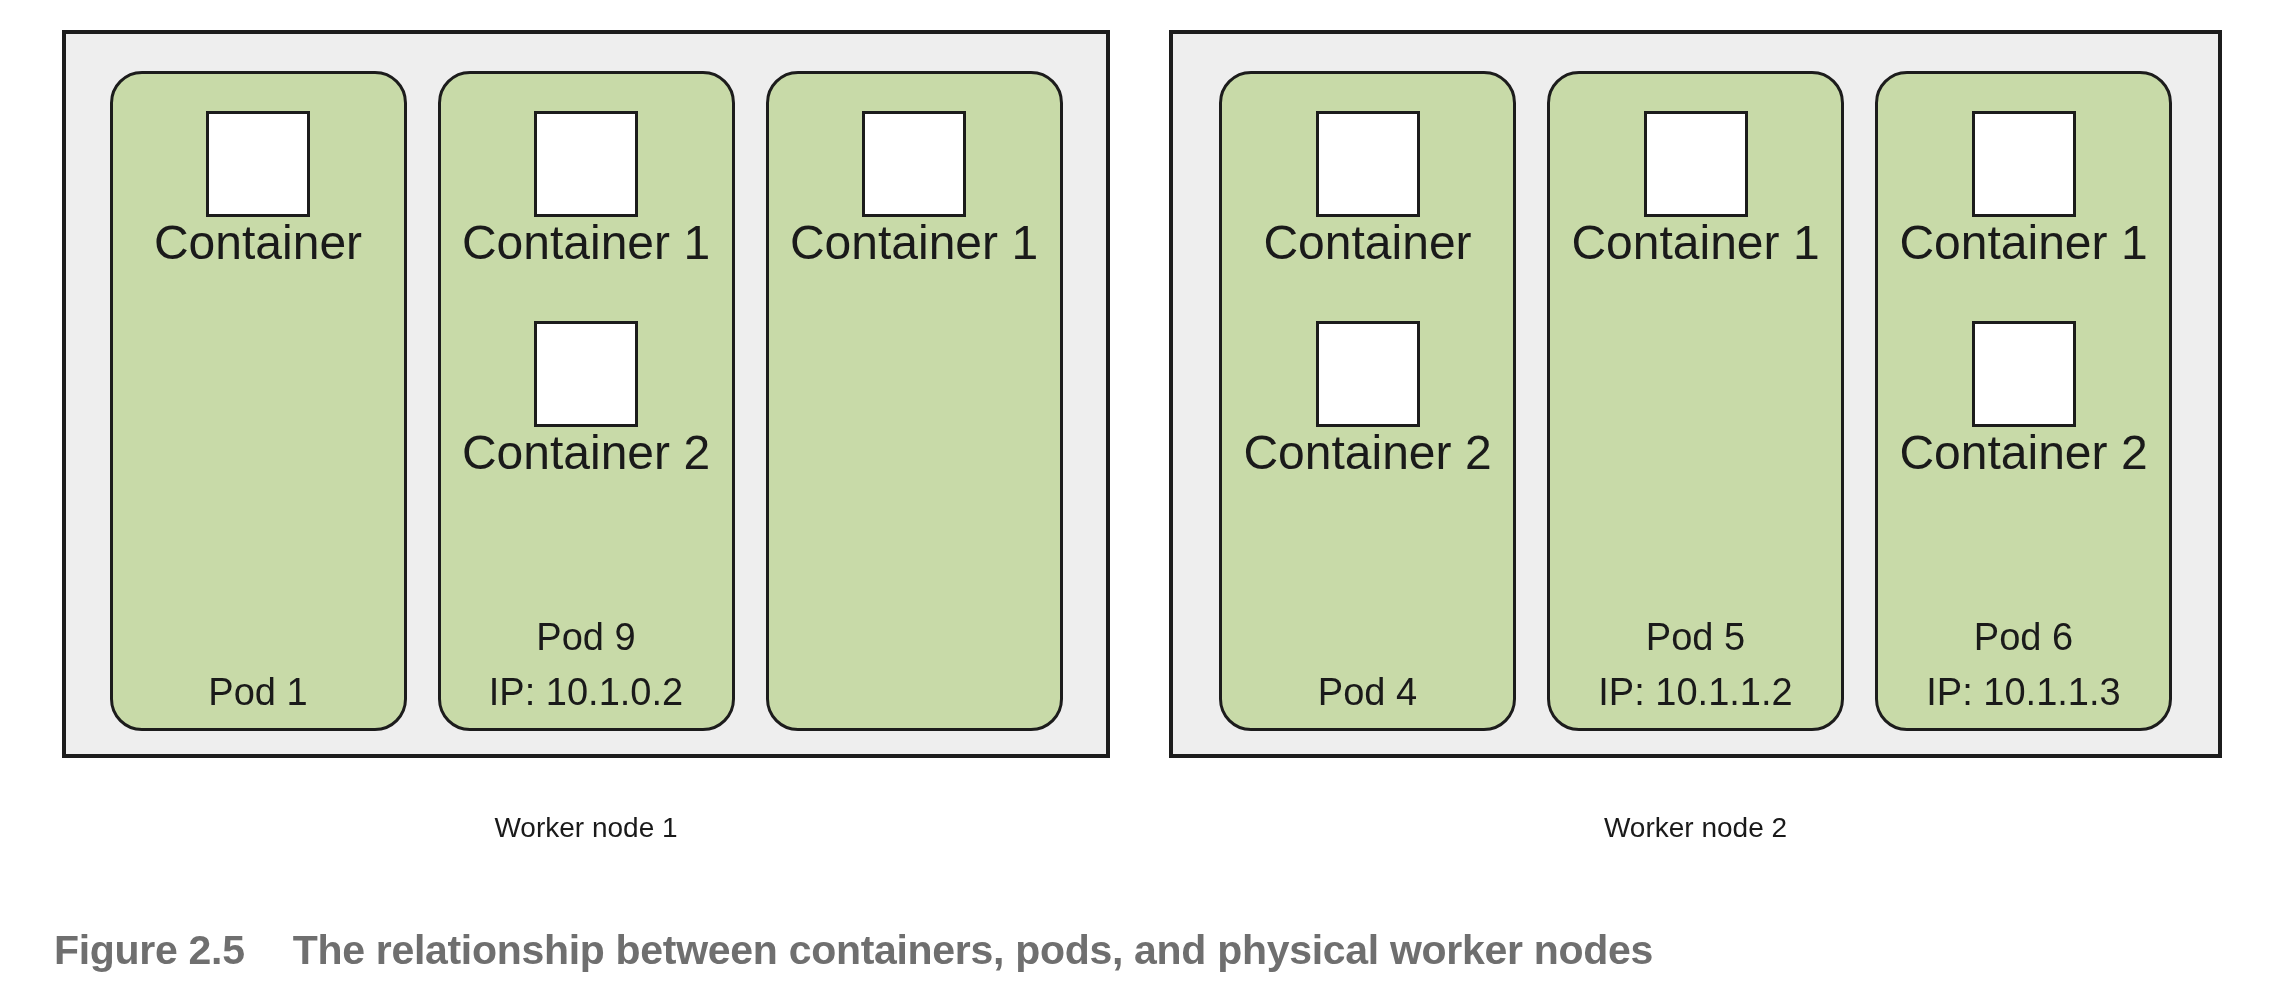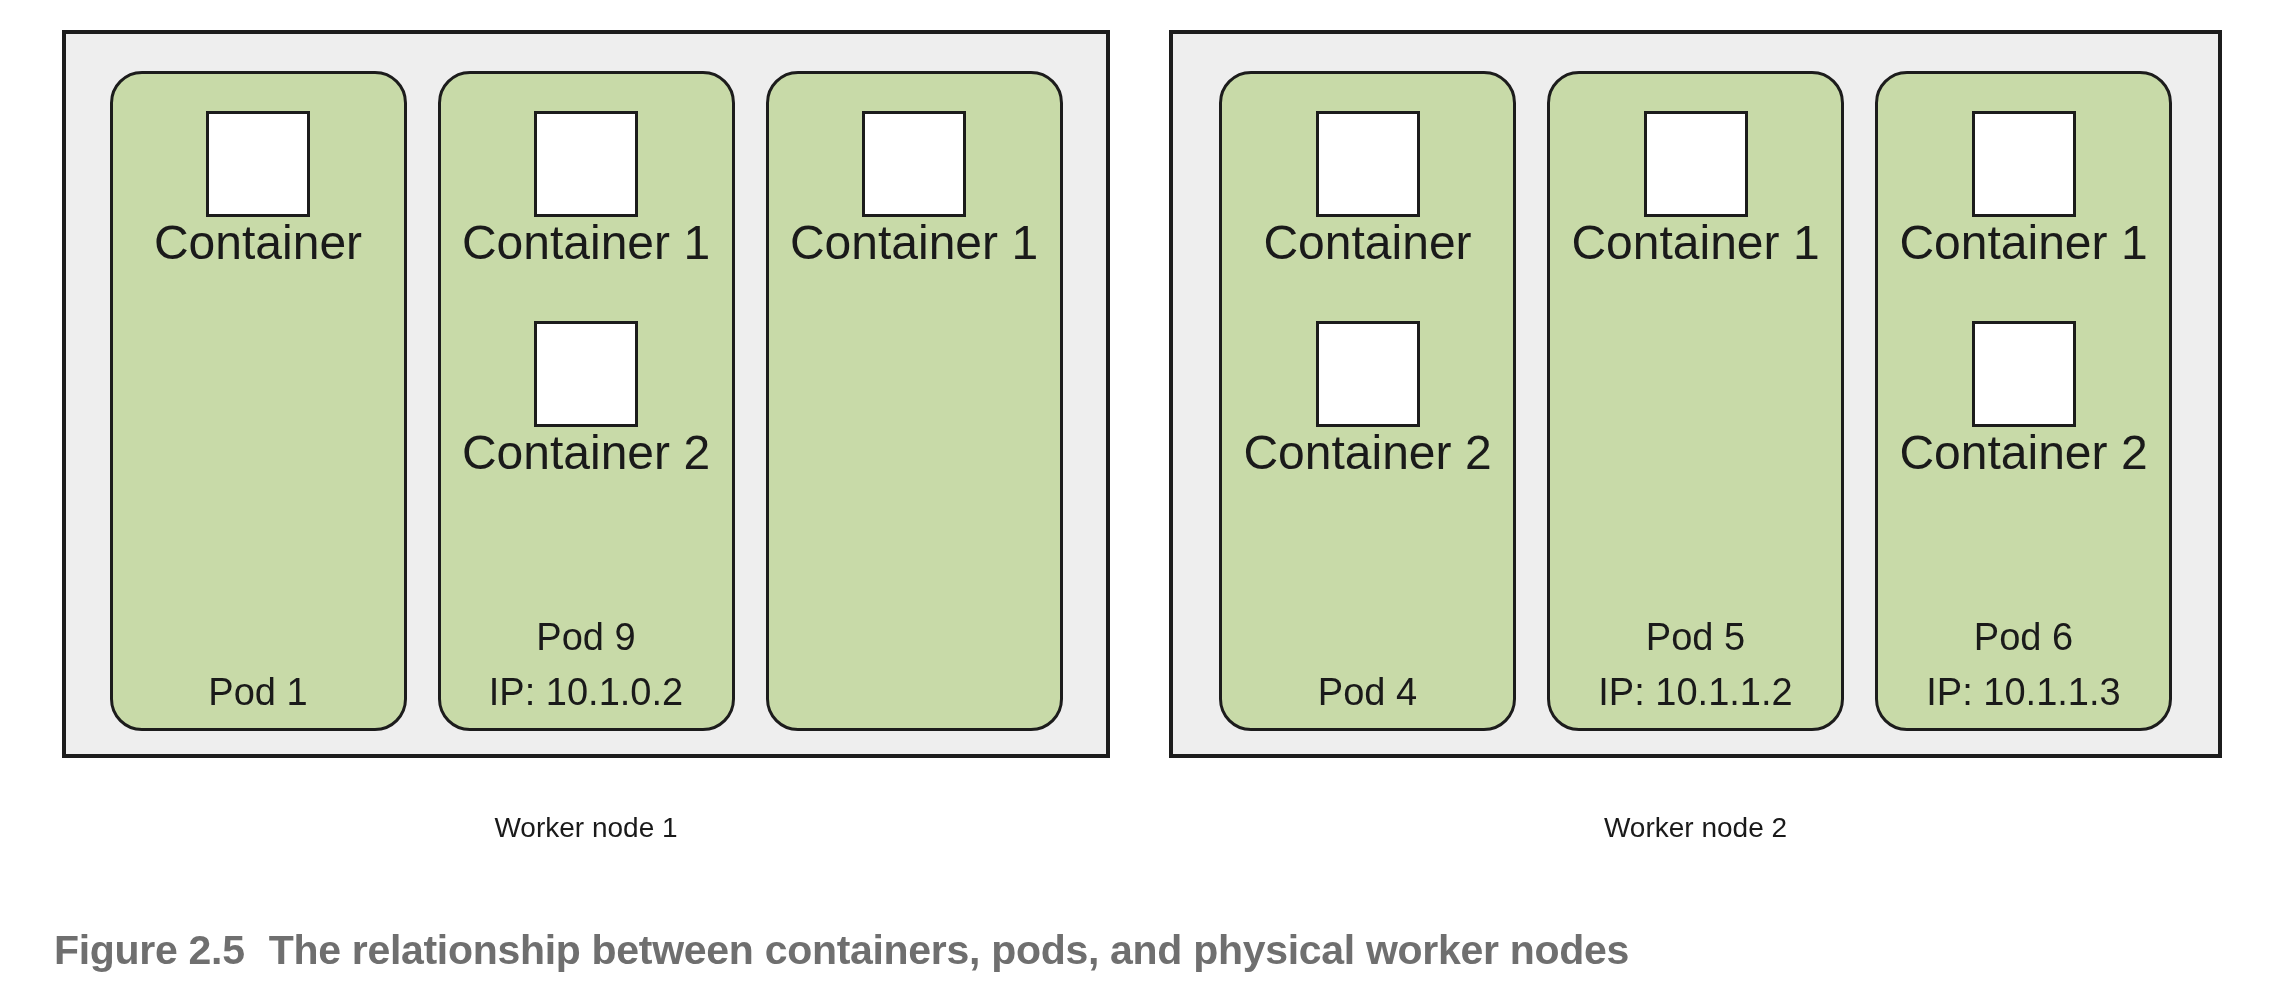--- a/index.html
+++ b/index.html
@@ -43,21 +43,21 @@
   .node-label{
     position:absolute;top:812px;font-size:28px;text-align:center;
   }
   .node-label-1{left:62px;width:1048px;}
   .node-label-2{left:1169px;width:1053px;}
   .caption{
     position:absolute;left:54px;top:927px;
     font-size:41px;font-weight:bold;color:var(--caption-text);
     letter-spacing:-0.3px;white-space:nowrap;
   }
-  .caption .cap-label{margin-right:24px;}
+  .caption .cap-label{margin-right:48px;}
 </style>
 </head>
 <body>
 
 <section class="node node-1">
 
   <div class="pod">
     <div class="cgroup cg1">
       <div class="csquare"></div>
       <div class="clabel">Container</div>

